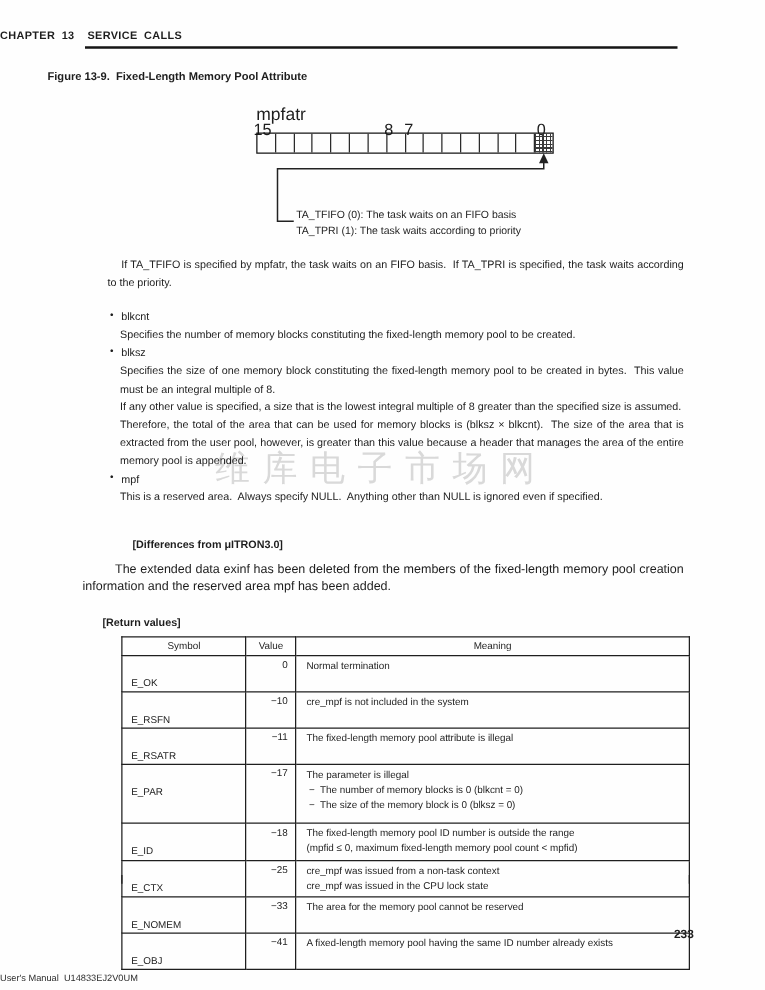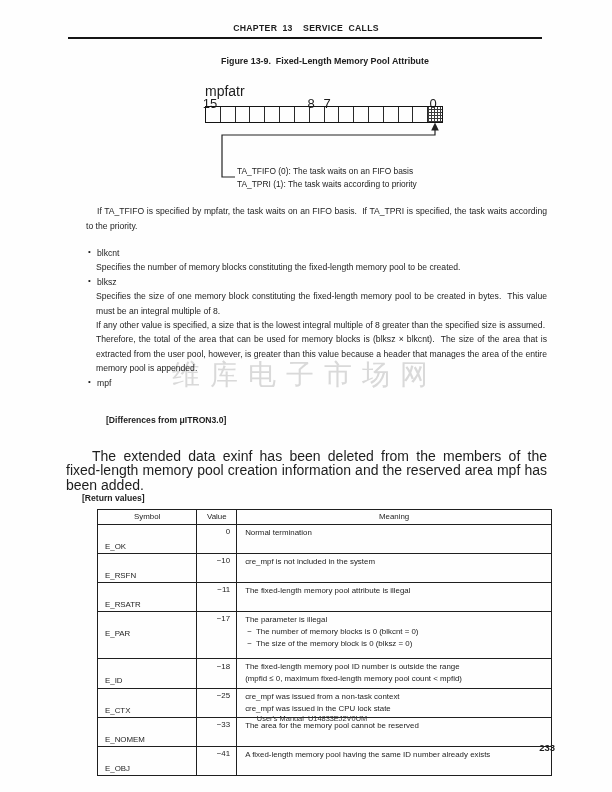--- a/index.html
+++ b/index.html
@@ -1,21 +1,21 @@
 <!DOCTYPE html>
 <html><head>
 <meta charset="utf-8">
 <style>
   html,body { margin:0; padding:0; background:#ffffff; }
   .page {
     position:relative; width:612px; height:792px; background:#fefefe;
     font-family:"Liberation Sans", sans-serif; color:#1d1d1d; overflow:hidden;
   }
   .abs { position:absolute; }
-  .center { left:0; right:0; text-align:center; }
+  .center { left:0; right:0; text-align:left; }
   .just { text-align:justify; }
 
   .header-title { top:23px; font-size:8.7px; font-weight:bold; word-spacing:2.5px; letter-spacing:0.3px; }
   .header-rule { top:37px; left:68px; width:474px; height:1.5px; background:#151515; }
 
   .fig-title { top:56px; font-size:8.9px; font-weight:bold;padding-left:38px; }
 
   .reg-label { left:205px; top:83px; font-size:14px; }
   .bit-label { top:96px; font-size:13px; transform:translateX(-50%); }
   .register {
@@ -33,22 +33,22 @@
   .legend { left:237px; top:165px; font-size:8.4px; line-height:13.2px; white-space:nowrap; }
 
   .intro { left:86px; top:204px; width:461px; font-size:8.6px; line-height:14.6px; text-indent:11px; }
 
   .bullets { left:86px; top:246px; width:461px; font-size:8.6px; line-height:14.4px; }
   .b-term { position:relative; padding-left:11px; }
   .b-dot { position:absolute; left:2px; top:-1px; font-size:8px; }
   .b-desc { margin-left:10px; text-align:justify; }
 
   .sec-heading { left:82px; font-size:8.6px; font-weight:bold; }
-  .diff-heading { top:415px;padding-left:24px; }
-  .diff-body { left:66px; top:449px; width:481px; font-size:14px; line-height:14.4px; text-indent:26px; }
+  .diff-heading { top:430px;padding-left:24px; }
+  .diff-body { left:66px; top:449px; width:481px; font-size:10px; line-height:14.4px; text-indent:26px; }
   .ret-heading { top:493px; }
 
   .rv-table { left:97px; top:509px; width:455px; border-collapse:collapse; font-size:7.9px; }
   .rv-table th, .rv-table td { border:1.2px solid #1f1f1f; vertical-align:top; font-weight:normal; }
   .rv-table th { text-align:center; padding:2px 0 2.5px 0; }
   .col-sym { width:99px; }
   .col-val { width:39px; }
   .col-mean { width:317px;margin-top:20px; }
   td.sym { padding:17px 0 2px 7px; }
   td.val { padding:2.5px 6px 2px 0; text-align:right; }
@@ -56,21 +56,21 @@
   tr.tall td { padding-bottom:8px; }
   .mean .sub { padding-left:2px; }
   .overhang { width:1.2px; height:7px; background:#1f1f1f; top:700px; }
 
   .watermark {
     left:172px; top:356px; font-size:28px; letter-spacing:10px;
     color:rgba(185,185,185,0.55); white-space:nowrap;
     font-family:"DejaVu Sans","Liberation Sans",sans-serif;
   }
 
-  .footer-manual { top:714px; font-size:7.4px; color:#2e2e2e;margin-left:12px; }
+  .footer-manual { top:778px; font-size:7.4px; color:#2e2e2e; }
   .page-num { left:500px; top:742px; width:55px; text-align:right; font-size:9.5px; font-weight:bold; }
 </style>
 </head>
 <body>
 
 <div class="page">
 
   <div class="abs watermark">维库电子市场网</div>
 
   <div class="abs center header-title">CHAPTER 13&nbsp; SERVICE CALLS</div>
@@ -127,20 +127,21 @@
       <span>blksz</span>
     </div>
     <div class="b-desc">Specifies the size of one memory block constituting the fixed-length memory pool to be created in bytes.&nbsp; This value must be an integral multiple of 8.</div>
     <div class="b-desc">If any other value is specified, a size that is the lowest integral multiple of 8 greater than the specified size is assumed.</div>
     <div class="b-desc">Therefore, the total of the area that can be used for memory blocks is (blksz × blkcnt).&nbsp; The size of the area that is extracted from the user pool, however, is greater than this value because a header that manages the area of the entire memory pool is appended.</div>
 
     <div class="b-term">
       <span class="b-dot">•</span>
       <span>mpf</span>
     </div>
+    <div class="b-desc">This is a reserved area.&nbsp; Always specify NULL.&nbsp; Anything other than NULL is ignored even if specified.</div>
   </div>
 
   <div class="abs sec-heading diff-heading">[Differences from μITRON3.0]</div>
   <div class="abs diff-body just">The extended data exinf has been deleted from the members of the fixed-length memory pool creation information and the reserved area mpf has been added.</div>
 
   <div class="abs sec-heading ret-heading">[Return values]</div>
 
   <table class="abs rv-table">
     <thead>
       <tr>

